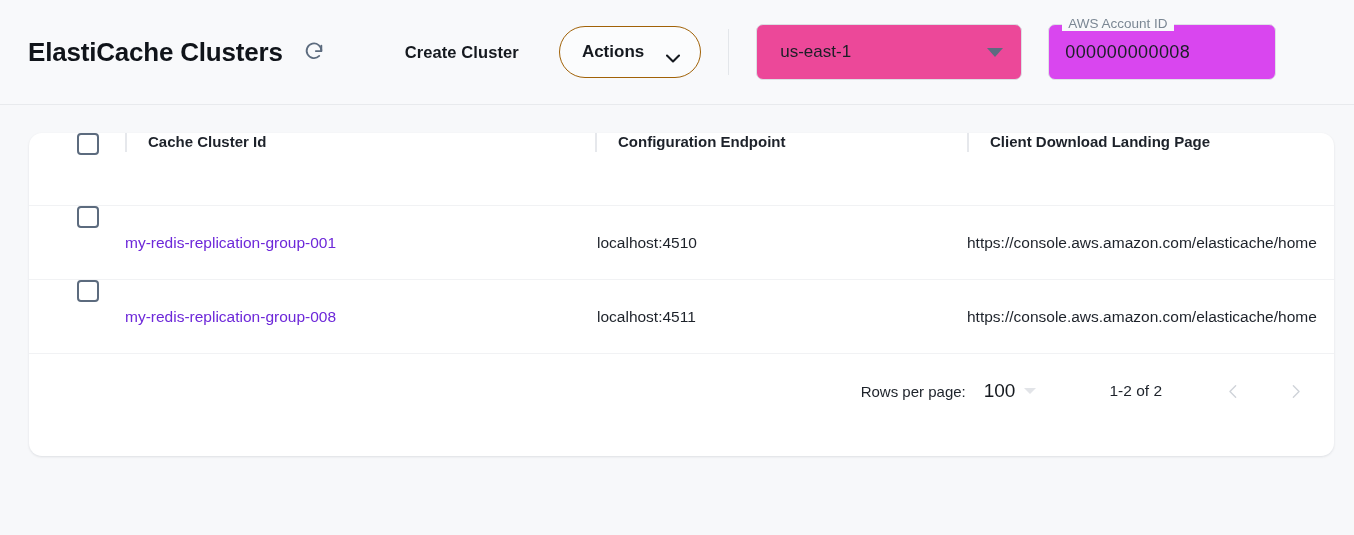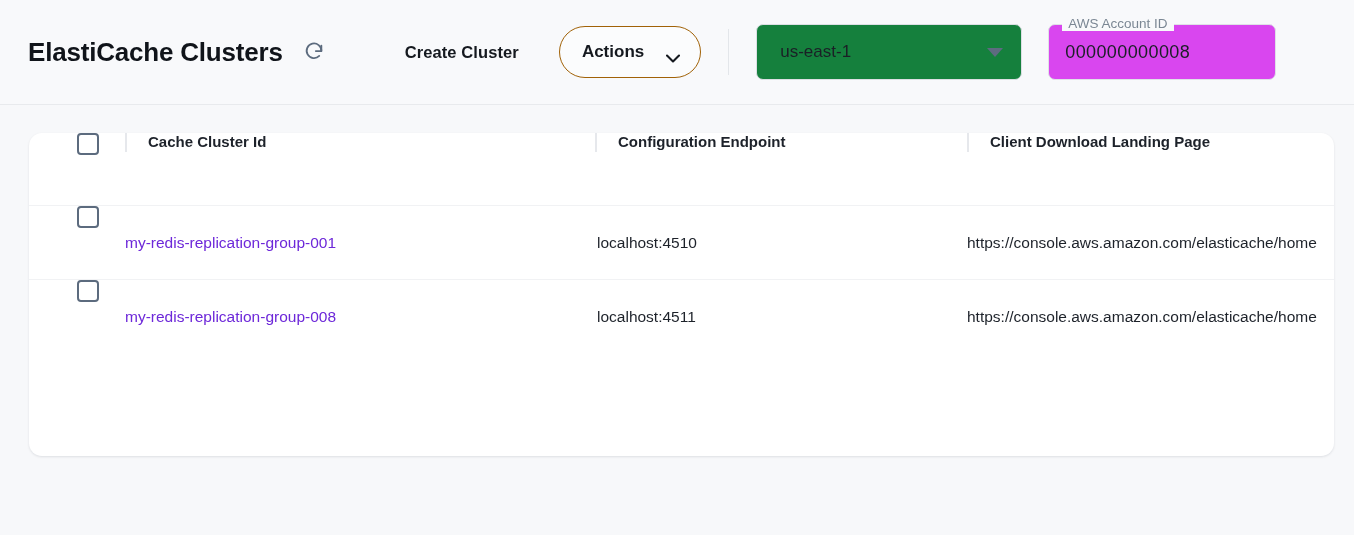--- a/index.html
+++ b/index.html
@@ -97,21 +97,21 @@
   }
 
   .region-select {
     margin-left: 27px;
     position: relative;
     width: 266px;
     height: 56px;
     box-sizing: border-box;
     border: 1px solid #dcdfe4;
     border-radius: 7px;
-    background: #15803d;
+    background: #ec4899;
     display: flex;
     align-items: center;
     padding: 0 18px 0 23px;
     cursor: pointer;
   }
   .region-value {
     font-size: 17px;
     color: #1b1f26;
     flex: 1;
     white-space: nowrap;
@@ -416,16 +416,48 @@
           <a class="cluster-link">my-redis-replication-group-008</a>
         </td>
         <td>
           <span class="endpoint-text">localhost:4511</span>
         </td>
         <td class="url-cell">
           <span class="url-text">https://console.aws.amazon.com/elasticache/home</span>
         </td>
       </tr>
 
+      <tr class="pagination-row">
+        <td colspan="4">
+          <div class="pagination">
+
+            <span class="rpp-label">Rows per page:</span>
+
+            <div class="rpp-select">
+              <span class="rpp-value">100</span>
+              <span class="caret-small"></span>
+            </div>
+
+            <span class="range-text">1-2 of 2</span>
+
+            <button class="pg-btn">
+              <span>
+                <svg width="17" height="17" viewBox="0 0 24 24" fill="none" stroke="#cfd3d9" stroke-width="2" stroke-linecap="round" stroke-linejoin="round">
+                  <path d="M15 4 L7 12 L15 20"></path>
+                </svg>
+              </span>
+            </button>
+
+            <button class="pg-btn">
+              <span>
+                <svg width="17" height="17" viewBox="0 0 24 24" fill="none" stroke="#cfd3d9" stroke-width="2" stroke-linecap="round" stroke-linejoin="round">
+                  <path d="M9 4 L17 12 L9 20"></path>
+                </svg>
+              </span>
+            </button>
+
+          </div>
+        </td>
+      </tr>
 
     </tbody>
   </table>
 </div>
 
 </body></html>

